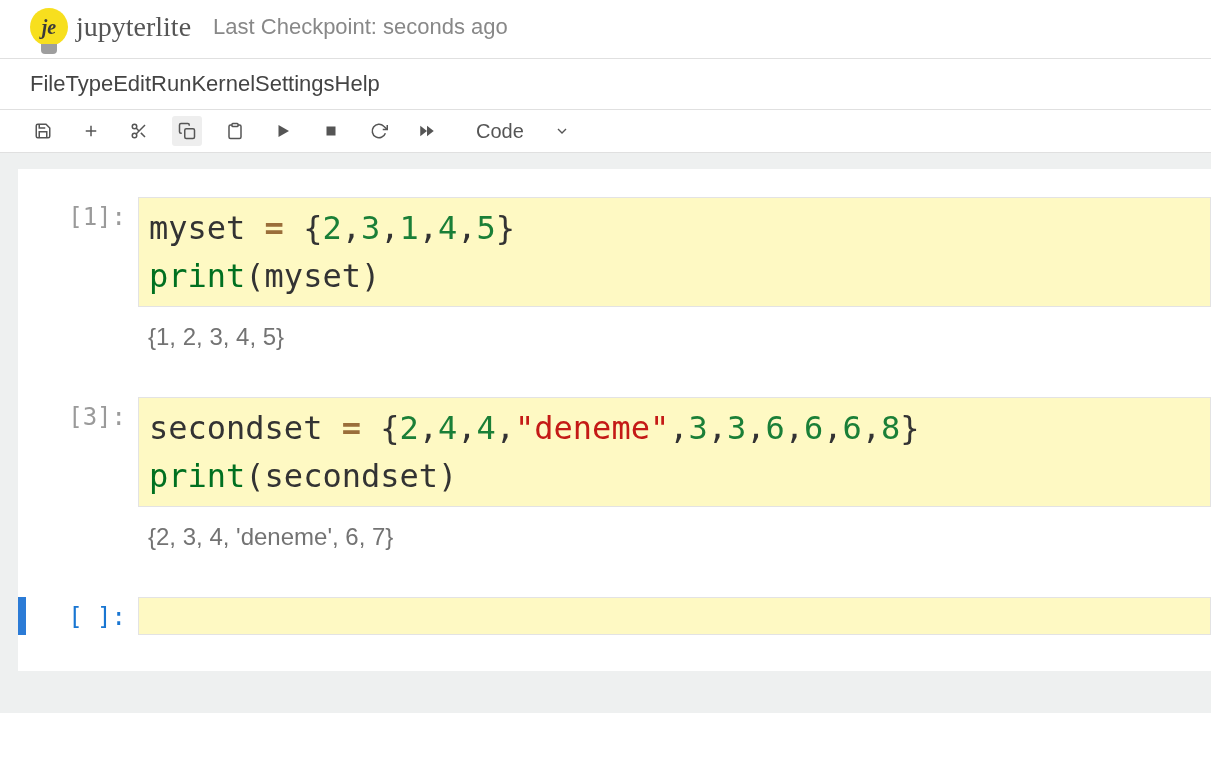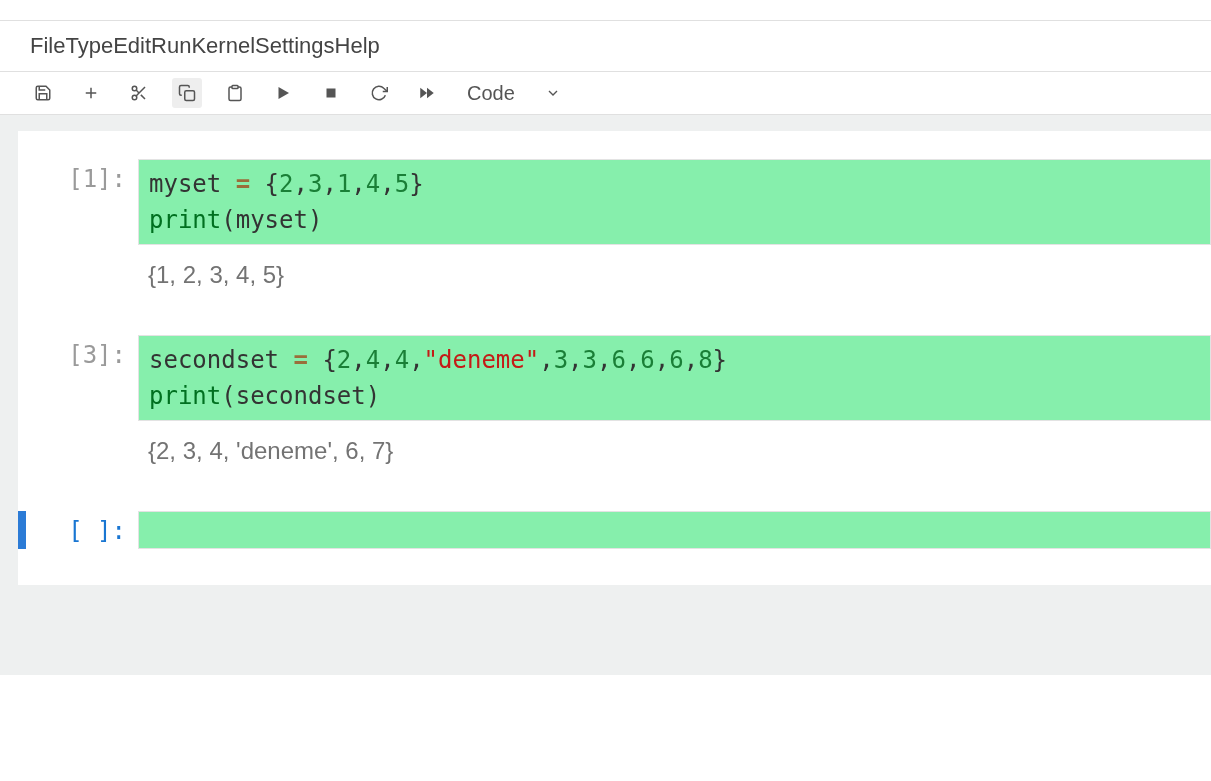--- a/index.html
+++ b/index.html
@@ -71,21 +71,21 @@
   display: flex; align-items: center; justify-content: center;
   color: #555;
   cursor: pointer;
   border-radius: 3px;
 }
 .tbtn.active { background: #eee; }
 .tbtn svg { width: 18px; height: 18px; }
 .cell-type {
   display: flex; align-items: center; gap: 30px;
   font-size: 20px; color: #555;
-  margin-left: 7px;
+  margin-left: 16px;
   cursor: pointer;
 }
 .notebook-area {
   background: #eef0f0;
   padding: 16px 0 30px 0;
   min-height: 560px;
 }
 .notebook {
   background: #fff;
   margin-left: 18px;
@@ -109,25 +109,25 @@
   font-family: "DejaVu Sans Mono", Menlo, Consolas, monospace;
   font-size: 24px;
   color: #9a9a9a;
   padding-right: 12px;
   padding-top: 6px;
   white-space: nowrap;
 }
 .prompt.active { color: #1976d2; }
 .code-input {
   flex: 1;
-  background: #86efac;
+  background: #fef9c3;
   border: 1px solid #e3e3e3;
   padding: 6px 10px;
   font-family: "DejaVu Sans Mono", Menlo, Consolas, monospace;
-  font-size: 24px;
+  font-size: 32px;
   line-height: 1.5;
   white-space: pre;
   color: #333;
   min-height: 38px;
 }
 .output {
   font-family: Liberation Sans, sans-serif;
   font-size: 24px;
   padding: 10px 10px 16px 10px;
   color: #737373;
@@ -136,20 +136,28 @@
 .tk-num { color: #1a7f37; }
 .tk-str { color: #c41a16; }
 .tk-fn { color: #007020; }
 .output-row { display:flex; }
 .output-row .prompt { color: transparent; }
 </style>
 </head>
 <body>
 
 <div class="header">
+  <div class="logo-wrap">
+    <div class="logo-circle">
+      <span>je</span>
+      <div class="logo-bulb-base"></div>
+    </div>
+    <span class="logo-text">jupyterlite</span>
+  </div>
+  <span class="checkpoint">Last Checkpoint: seconds ago</span>
 </div>
 
 <div class="menubar">
   <span>File</span>
   <span>Type</span>
   <span>Edit</span>
   <span>Run</span>
   <span>Kernel</span>
   <span>Settings</span>
   <span>Help</span>

